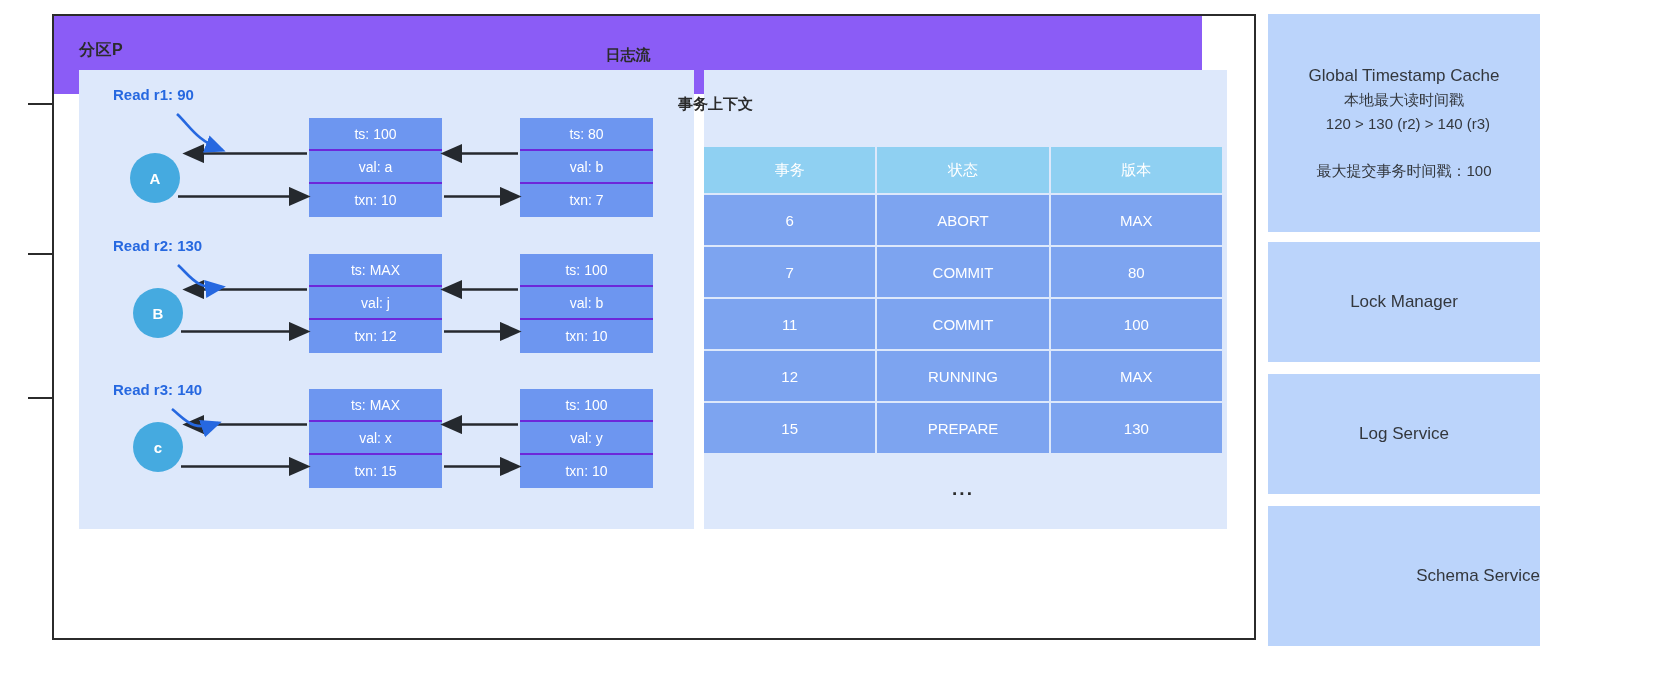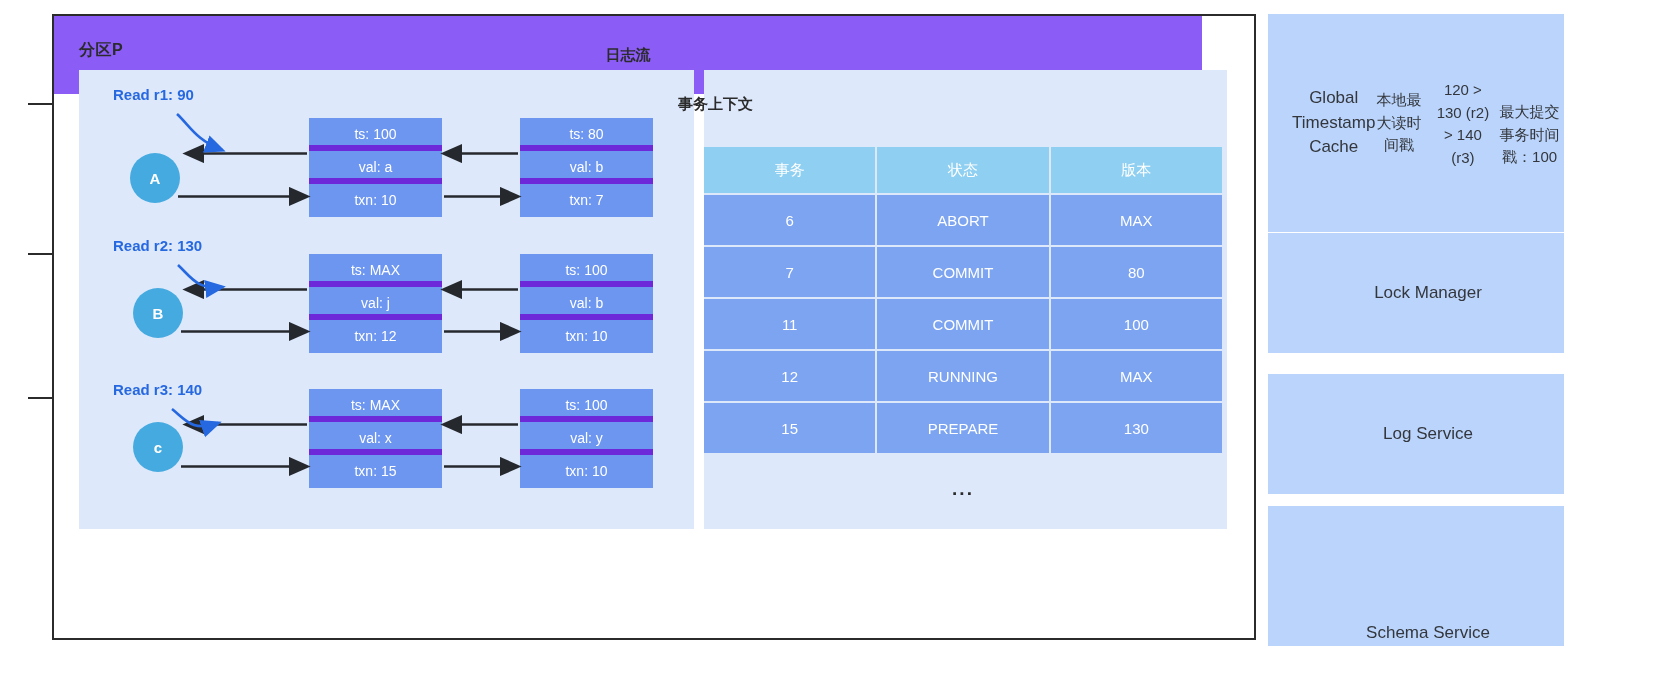--- a/index.html
+++ b/index.html
@@ -48,21 +48,21 @@
   }
 
   
   .vbox{
     position:absolute;width:133px;background:#6d96f0;
     display:flex;flex-direction:column;
   }
   .vrow{
     height:33px;line-height:33px;text-align:center;
     color:#ffffff;font-size:14px;
-    border-bottom:6px solid #6d28d9;
+    border-bottom:2px solid #6d28d9;
     box-sizing:border-box;
   }
   .vrow:last-child{border-bottom:none;}
 
   
   #arrows{position:absolute;left:0;top:0;width:1664px;height:680px;pointer-events:none;}
 
   
   #ctx-title{
     position:absolute;left:678px;top:95px;
@@ -83,28 +83,28 @@
   }
   #ctx-ellipsis{
     position:absolute;left:702px;top:465px;width:522px;height:48px;
     display:flex;align-items:center;justify-content:center;
     font-size:19px;font-weight:bold;color:#2b2b2b;letter-spacing:2px;
   }
 
   
   .service{
     position:absolute;left:1268px;width:272px;background:#bbd4fb;
-    display:flex;flex-direction:row;align-items:center;justify-content:center;
-    text-align:center;color:#33373d;padding-left:24px;
+    display:flex;flex-direction:column;align-items:center;justify-content:center;
+    text-align:center;color:#33373d;
   }
   .service .s-title{font-size:17px;line-height:1.45;}
   .service .s-sub{font-size:15px;line-height:1.5;margin-top:0;}
   .service .s-sub2{font-size:15px;line-height:1.5;margin-top:24px;}
   #svc-gtc{top:14px;height:218px;}
-  #svc-lock{top:233px;height:120px;}
+  #svc-lock{top:242px;height:120px;}
   #svc-log{top:374px;height:120px;}
   #svc-schema{top:506px;height:140px;align-items:flex-end;}
 </style>
 </head>
 <body>
 
 <div id="stage">
 
   <div class="conn-v" style="left:52px;top:14px;height:626px;"></div>
   <div class="conn-h" style="left:28px;top:103px;width:80px;"></div>

